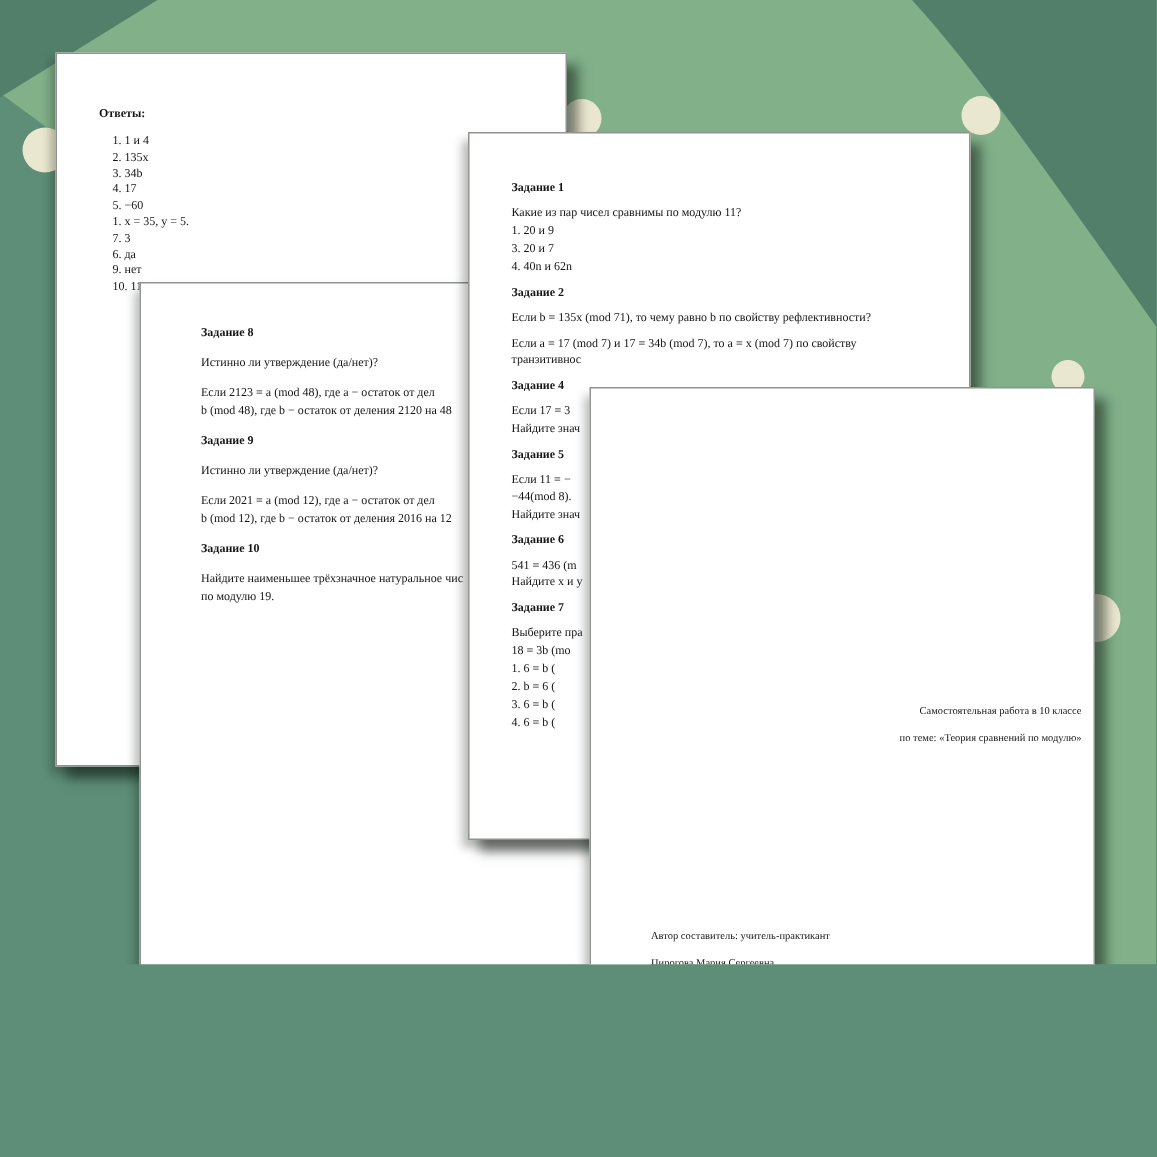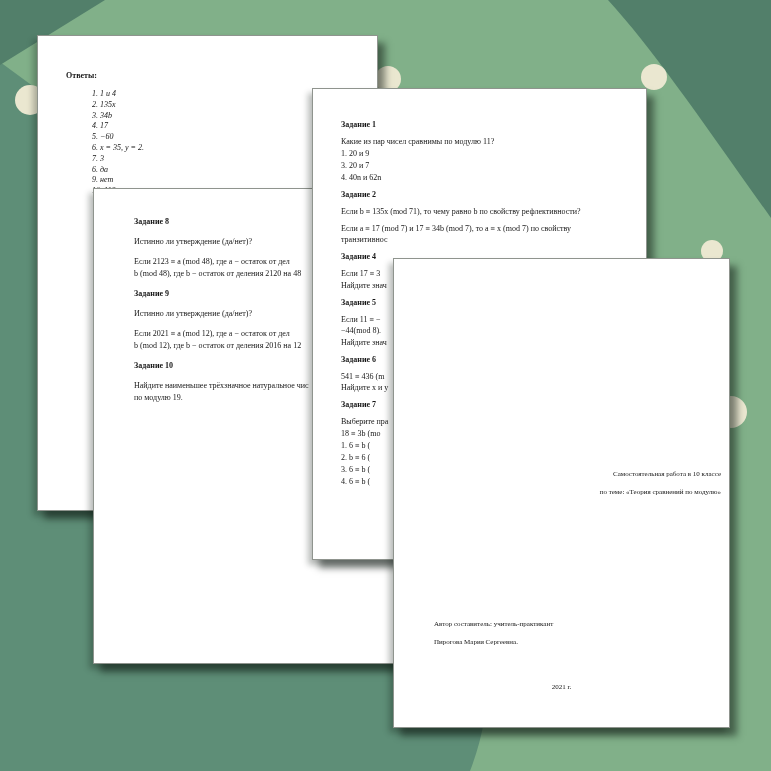--- a/index.html
+++ b/index.html
@@ -1,31 +1,31 @@
 <!DOCTYPE html>
 <html><head>
 <meta charset="utf-8">
 <style>
   html,body{margin:0;padding:0;background:#5E8E77;}
-  .scene{position:relative;width:771px;height:771px;overflow:hidden;background:#5E8E77;}
+  .scene{position:relative;width:771px;height:643px;overflow:hidden;background:#5E8E77;}
   .bg-svg{position:absolute;left:0;top:0;width:771px;height:771px;}
 
   .page{
     position:absolute;background:#ffffff;box-sizing:border-box;overflow:hidden;
     border:1px solid #8f948e;
     box-shadow:7px 8px 7px rgba(12,22,16,.5), -4px 5px 6px rgba(12,22,16,.28);
     font-family:"Liberation Serif","DejaVu Serif",serif;color:#161616;
   }
   #page-answers   {left:37px; top:35px; width:341px;height:476px;z-index:1;padding:34px 16px 0 28px;font-size:8px;line-height:11px;}
   #page-tasks-b   {left:93px; top:188px;width:341px;height:476px;z-index:2;padding:27px 12px 0 40px;font-size:8px;line-height:11px;}
   #page-tasks-m   {left:312px;top:88px; width:335px;height:472px;z-index:3;padding:24px 12px 0 28px;font-size:8px;line-height:10.5px;}
   #page-title     {left:393px;top:258px;width:337px;height:470px;z-index:4;font-size:7px;}
 
   .heading{font-weight:bold;}
-  .answers-list{margin-top:8px;margin-left:26px;line-height:10.8px;font-style:italic;}
+  .answers-list{margin-top:8px;margin-left:9px;line-height:10.8px;}
 
   .flow .line{white-space:nowrap;}
   .flow .line[data-kind="h"]{font-weight:bold;margin-top:9px;}
   .flow .line[data-kind="p"]{margin-top:9px;}
   .flow .line[data-kind="cont"]{margin-top:1px;}
   .flow .line[data-kind="li"]{margin-top:1.5px;}
   #page-tasks-m .flow .line[data-kind="h"],
   #page-tasks-m .flow .line[data-kind="p"]{margin-top:6.5px;}
   .flow > .line:first-child{margin-top:0;}
 
@@ -52,21 +52,21 @@
   </svg>
 
   <div class="page" id="page-answers">
     <div class="heading">Ответы:</div>
     <div class="answers-list">
         <div class="line">1.  1 и 4</div>
         <div class="line">2.  135x</div>
         <div class="line">3.  34b</div>
         <div class="line">4.  17</div>
         <div class="line">5.  −60</div>
-        <div class="line">6.  x = 35, y = 2.</div>
+        <div class="line">1.  x = 35, y = 5.</div>
         <div class="line">7.  3</div>
         <div class="line">6.  да</div>
         <div class="line">9.  нет</div>
         <div class="line">10. 118</div>
       </div>
   </div>
 
   <div class="page" id="page-tasks-b">
     <div class="flow">
         <div class="line" data-kind="h">Задание 8</div>

